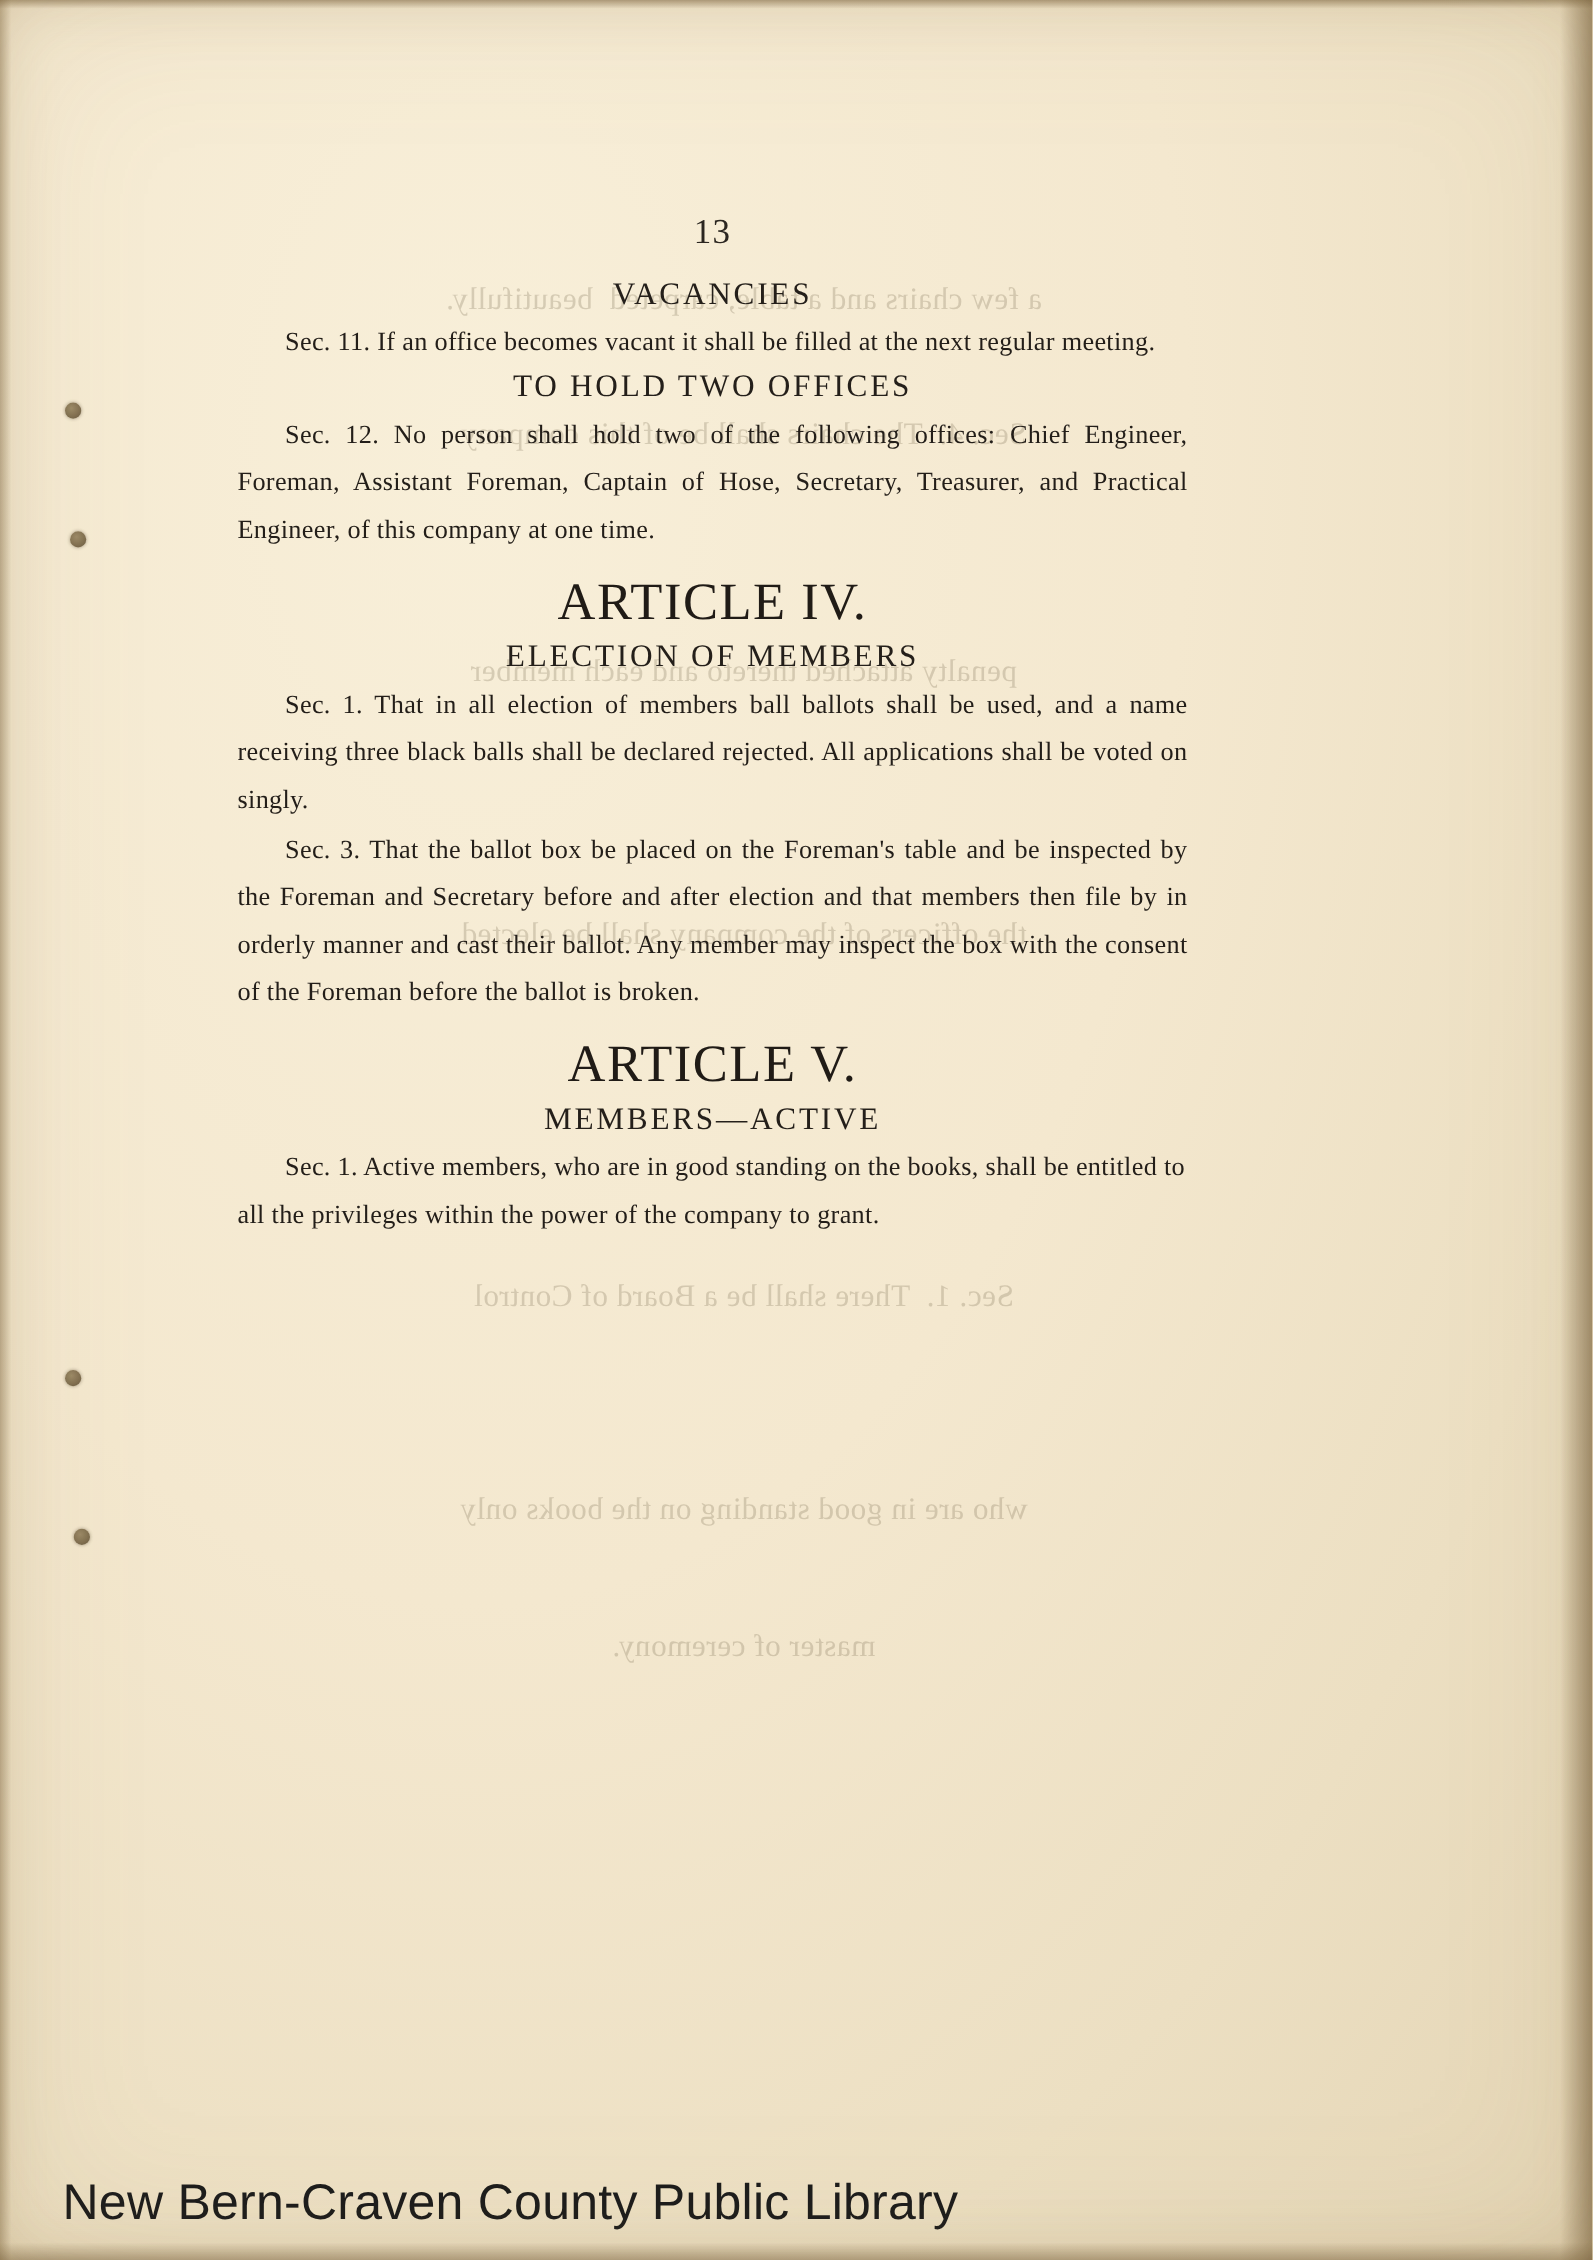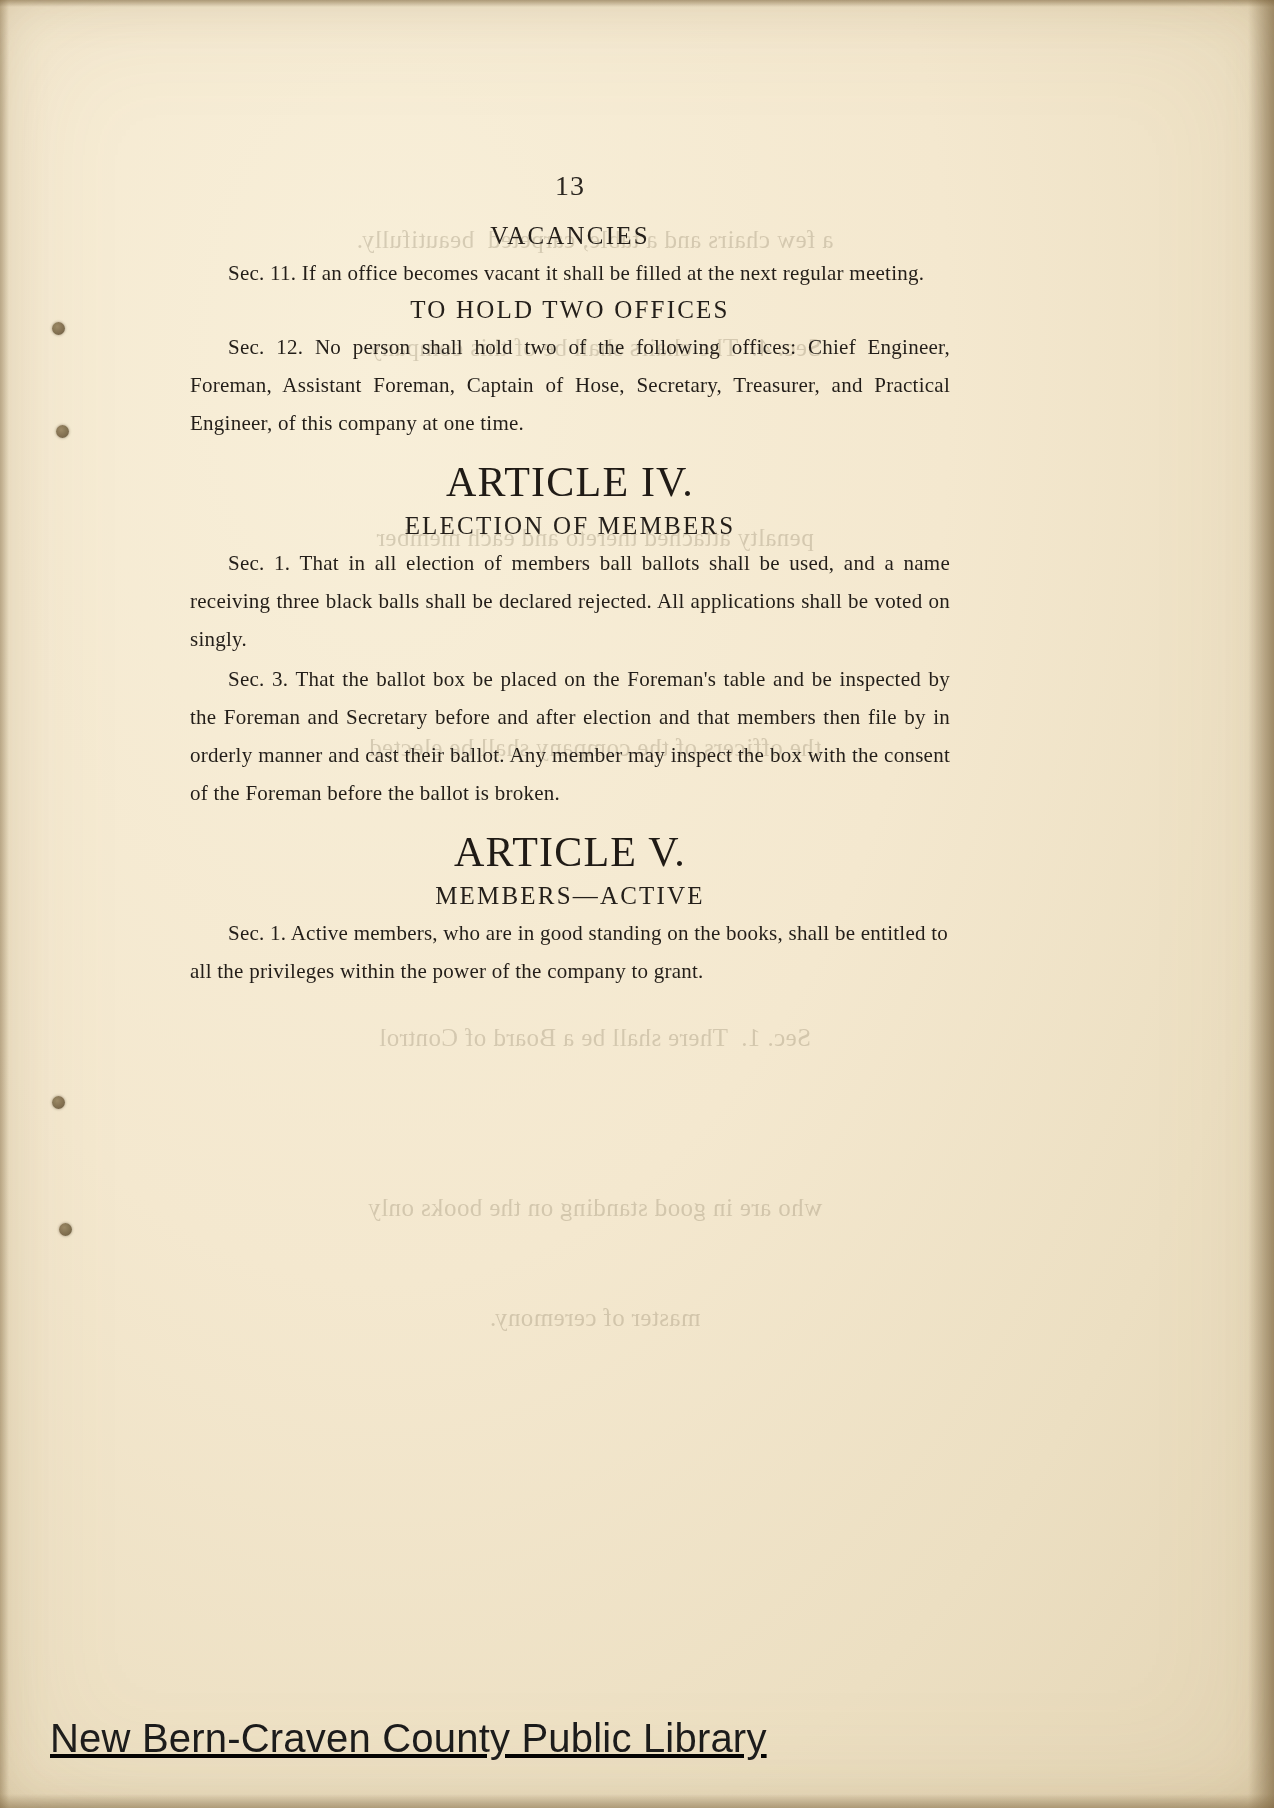--- a/index.html
+++ b/index.html
@@ -132,22 +132,21 @@
   p.para:last-child { text-align: left; }
 
   
   #watermark {
     position: absolute;
     left: 0;
     bottom: 0;
     width: 1274px;
     height: 92px;
     display: flex;
-    align-items: flex-start;
-    text-decoration: underline;
+    align-items: center;
   }
   #watermark .wm-text {
     margin-left: 50px;
     font-family: "Liberation Sans", sans-serif;
     font-size: 40px;
     color: #1b1b1b;
     letter-spacing: .2px;
     white-space: nowrap;
   }
 </style>

